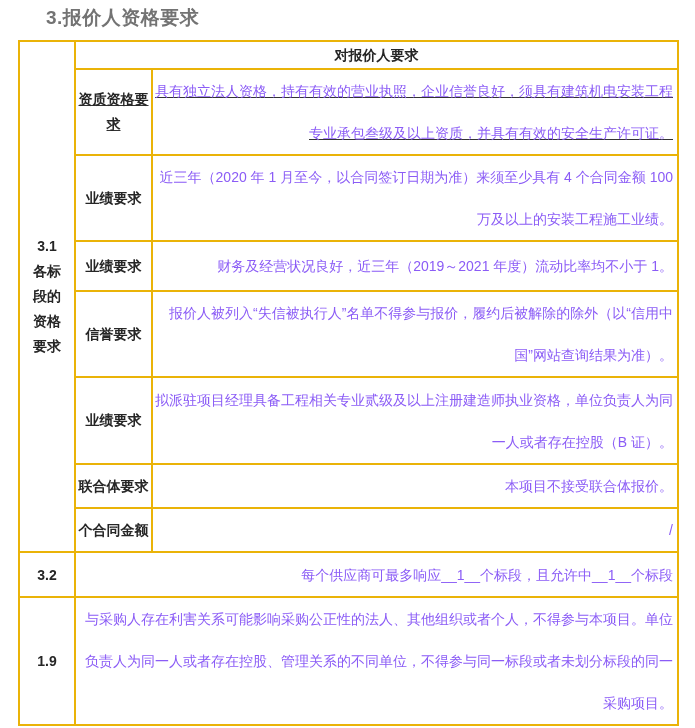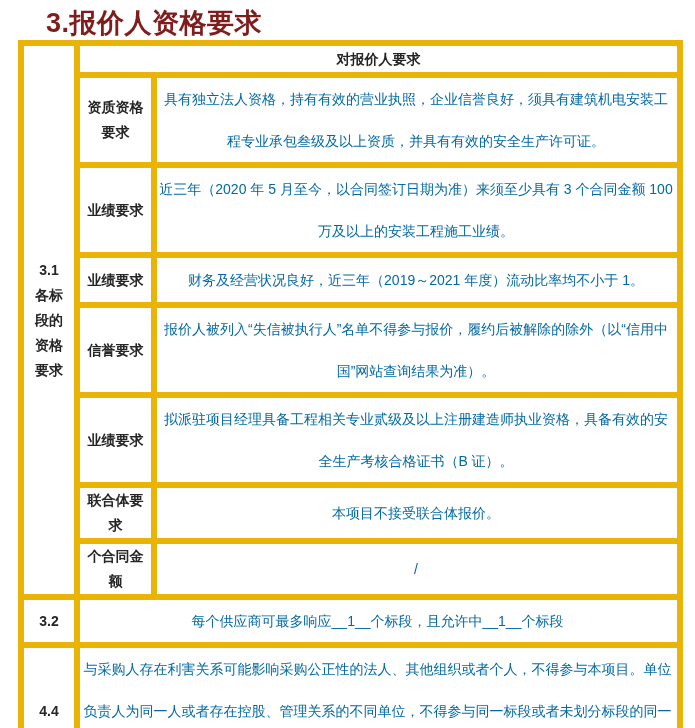--- a/index.html
+++ b/index.html
@@ -15,35 +15,35 @@
   .page {
     position: relative;
     width: 695px;
     height: 728px;
     background: #ffffff;
   }
   .doc-title {
     position: absolute;
     left: 46px;
     top: 5px;
-    font-size: 27px;
+    font-size: 19px;
     font-weight: bold;
-    color: #7f1d1d;
+    color: #737373;
     letter-spacing: 0.5px;
   }
   table.req-table {
     position: absolute;
     left: 18px;
     top: 40px;
     width: 659px;
     border-collapse: collapse;
     table-layout: fixed;
   }
   .req-table td {
-    border: 6px solid #eab308;
+    border: 2px solid #eab308;
     font-size: 14px;
     vertical-align: middle;
     overflow: hidden;
     word-break: break-all;
   }
   col.c1 { width: 56px; }
   col.c2 { width: 77px; }
   col.c3 { width: 526px; }
 
   td.header-cell {
@@ -61,32 +61,32 @@
     color: #262626;
   }
   td.sub-label {
     text-align: center;
     font-weight: bold;
     line-height: 25px;
     padding: 0 2px;
     color: #262626;
   }
   td.content-cell {
-    text-align: center;
+    text-align: right;
     line-height: 42px;
     padding: 0 4px 0 2px;
-    color: #0369a1;
+    color: #8b5cf6;
   }
   td.id-cell {
     text-align: center;
     font-weight: bold;
     color: #262626;
   }
   tr.r-header   { height: 24px; }
-  tr.r-qual     { height: 84px; }
+  tr.r-qual     { height: 84px; text-decoration: underline; }
   tr.r-perf     { height: 85px; }
   tr.r-fin      { height: 50px; }
   tr.r-rep      { height: 84px; }
   tr.r-pers     { height: 87px; }
   tr.r-cons     { height: 40px; }
   tr.r-other    { height: 43px; }
   tr.r-32       { height: 45px; margin-left: 36px; }
   tr.r-33       { height: 121px; }
 </style>
 </head>
@@ -109,53 +109,53 @@
       <td class="header-cell" colspan="2">对报价人要求</td>
     </tr>
 
     <tr class="r-qual">
       <td class="sub-label">资质资格要求</td>
       <td class="content-cell">具有独立法人资格，持有有效的营业执照，企业信誉良好，须具有建筑机电安装工程专业承包叁级及以上资质，并具有有效的安全生产许可证。</td>
     </tr>
 
     <tr class="r-perf">
       <td class="sub-label">业绩要求</td>
-      <td class="content-cell">近三年（2020 年 5 月至今，以合同签订日期为准）来须至少具有 3 个合同金额 100 万及以上的安装工程施工业绩。</td>
+      <td class="content-cell">近三年（2020 年 1 月至今，以合同签订日期为准）来须至少具有 4 个合同金额 100 万及以上的安装工程施工业绩。</td>
     </tr>
 
     <tr class="r-fin">
       <td class="sub-label">业绩要求</td>
       <td class="content-cell">财务及经营状况良好，近三年（2019～2021 年度）流动比率均不小于 1。</td>
     </tr>
 
     <tr class="r-rep">
       <td class="sub-label">信誉要求</td>
       <td class="content-cell">报价人被列入“失信被执行人”名单不得参与报价，履约后被解除的除外（以“信用中国”网站查询结果为准）。</td>
     </tr>
 
     <tr class="r-pers">
       <td class="sub-label">业绩要求</td>
-      <td class="content-cell">拟派驻项目经理具备工程相关专业贰级及以上注册建造师执业资格，具备有效的安全生产考核合格证书（B 证）。</td>
+      <td class="content-cell">拟派驻项目经理具备工程相关专业贰级及以上注册建造师执业资格，单位负责人为同一人或者存在控股（B 证）。</td>
     </tr>
 
     <tr class="r-cons">
       <td class="sub-label">联合体要求</td>
       <td class="content-cell">本项目不接受联合体报价。</td>
     </tr>
 
     <tr class="r-other">
       <td class="sub-label">个合同金额</td>
       <td class="content-cell">/</td>
     </tr>
 
     <tr class="r-32">
       <td class="id-cell">3.2</td>
       <td class="content-cell" colspan="2">每个供应商可最多响应__1__个标段，且允许中__1__个标段</td>
     </tr>
 
     <tr class="r-33">
-      <td class="id-cell">4.4</td>
+      <td class="id-cell">1.9</td>
       <td class="content-cell" colspan="2">与采购人存在利害关系可能影响采购公正性的法人、其他组织或者个人，不得参与本项目。单位负责人为同一人或者存在控股、管理关系的不同单位，不得参与同一标段或者未划分标段的同一采购项目。</td>
     </tr>
 
   </tbody>
     </table>
 </div>
 
 </body></html>

